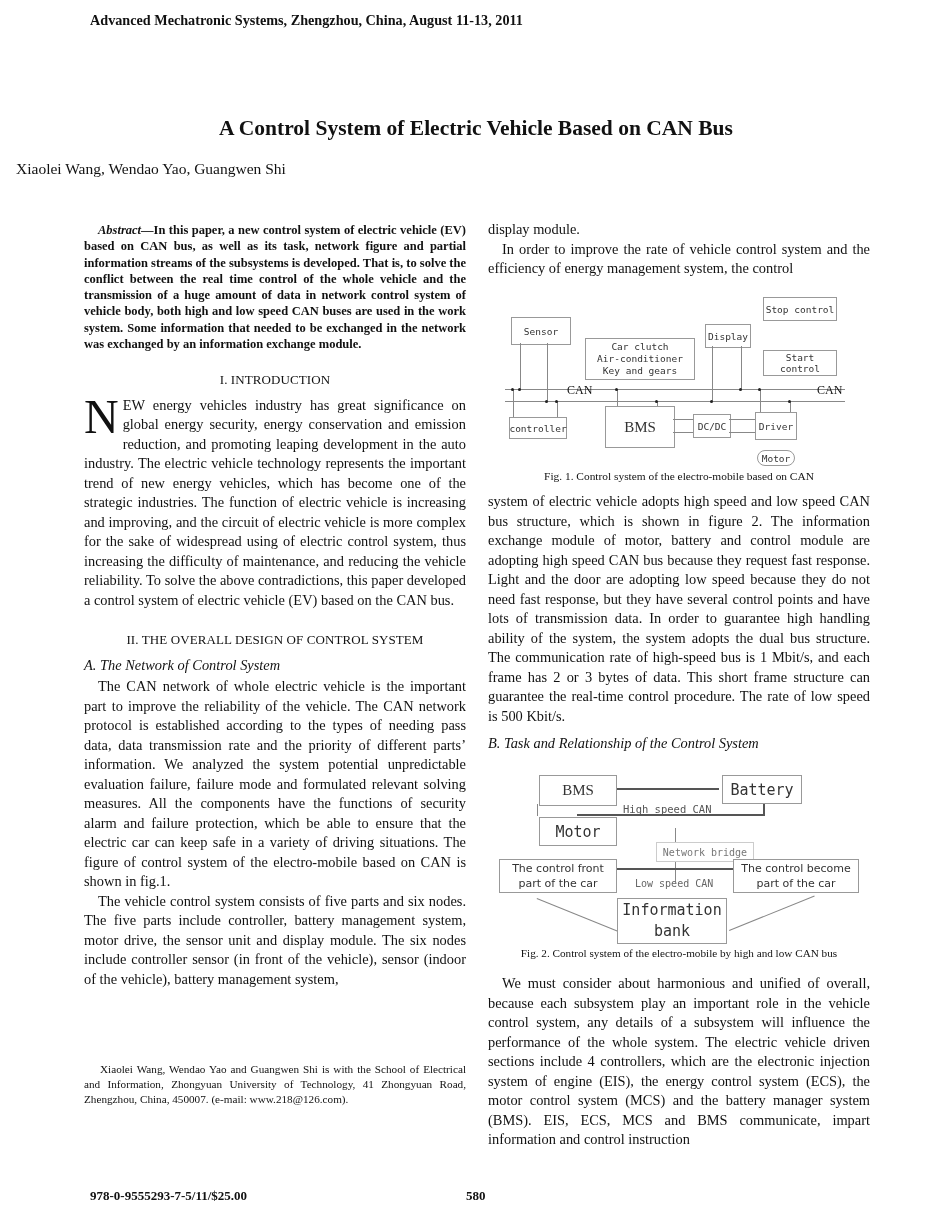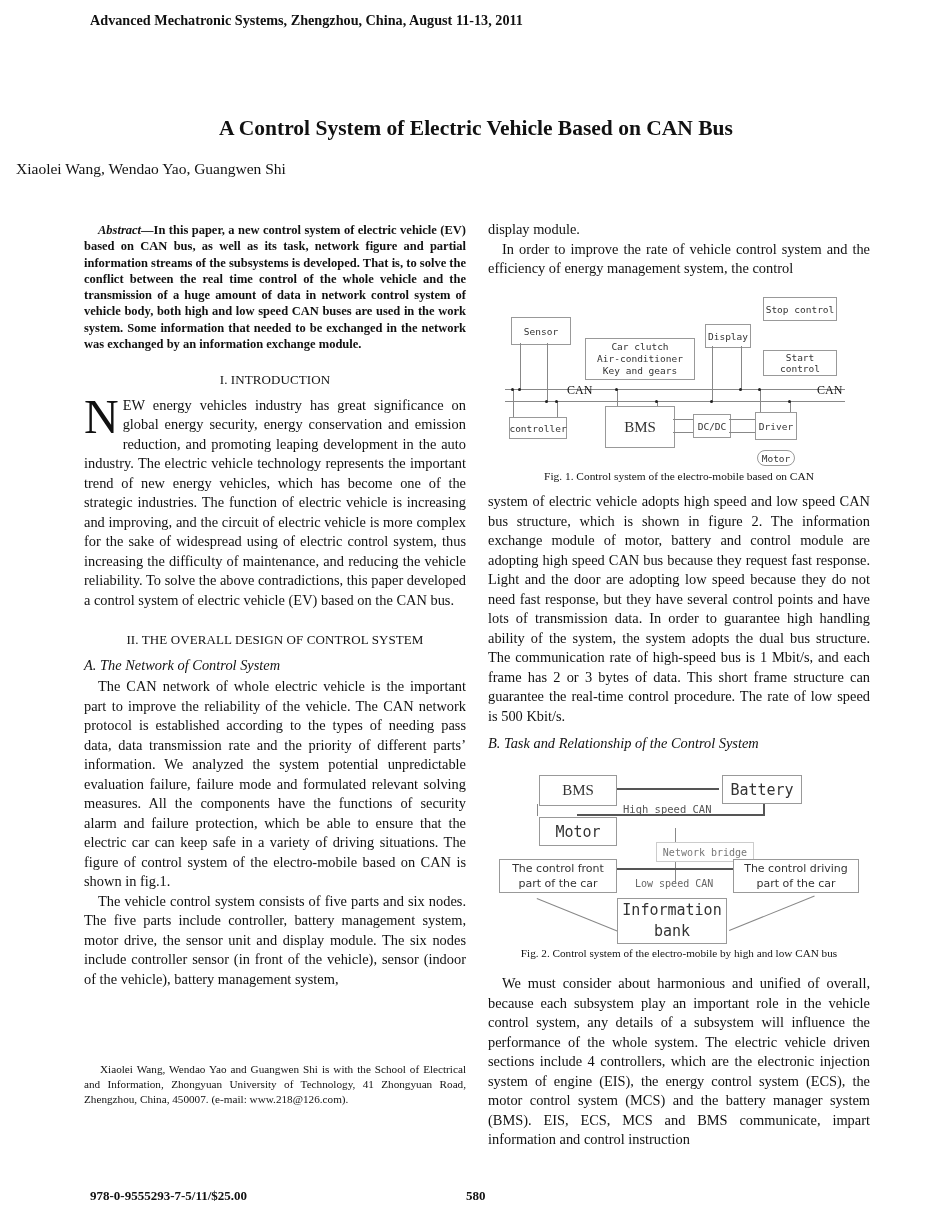--- a/index.html
+++ b/index.html
@@ -115,21 +115,21 @@
   <div class="line" style="left:178px; top:56px; width:1px; height:54px;"></div>
   <div class="line" style="left:118px; top:96px; width:120px; height:2px; background:#555;"></div>
   <div class="line" style="left:40px; top:126px; width:90px; height:1px; transform:rotate(22deg); transform-origin:left top;"></div>
   <div class="line" style="left:232px; top:158px; width:92px; height:1px; transform:rotate(-22deg); transform-origin:left top;"></div>
   <div class="box" style="left:42px; top:3px; width:76px; height:29px; font-family:'Liberation Serif',serif; font-size:15px;">BMS</div>
   <div class="box" style="left:225px; top:3px; width:78px; height:27px; font-size:15px;">Battery</div>
   <div style="position:absolute; left:126px; top:31px; font-size:10.5px; color:#555;">High speed CAN</div>
   <div class="box" style="left:42px; top:45px; width:76px; height:27px; font-size:15px;">Motor</div>
   <div class="box" style="left:128px; top:70px; width:96px; height:18px; font-size:10px; color:#777; border-color:#ccc;margin-left:31px;">Network bridge</div>
   <div class="box" style="left:2px; top:87px; width:116px; height:32px; font-family:'DejaVu Sans',sans-serif; font-size:11px; line-height:15px;">The control front part of the car</div>
-  <div class="box" style="left:236px; top:87px; width:124px; height:32px; font-family:'DejaVu Sans',sans-serif; font-size:11px; line-height:15px;">The control driving part of the car</div>
+  <div class="box" style="left:236px; top:87px; width:124px; height:32px; font-family:'DejaVu Sans',sans-serif; font-size:11px; line-height:15px;">The control become part of the car</div>
   <div style="position:absolute; left:138px; top:106px; font-size:10px; color:#666;">Low speed CAN</div>
   <div class="box" style="left:120px; top:126px; width:108px; height:44px; font-size:15px; line-height:21px;">Information bank</div>
 </div>
 <div class="caption" style="position:absolute; left:488px; top:947px; width:382px; font-size:11.2px;">Fig. 2. Control system of the electro-mobile by high and low CAN bus</div>
 
 <div class="col" style="left:488px; top:974px;">
   <p>We must consider about harmonious and unified of overall, because each subsystem play an important role in the vehicle control system, any details of a subsystem will influence the performance of the whole system. The electric vehicle driven sections include 4 controllers, which are the electronic injection system of engine (EIS), the energy control system (ECS), the motor control system (MCS) and the battery manager system (BMS). EIS, ECS, MCS and BMS communicate, impart information and control instruction</p>
 </div>
 
 <div class="bottom" style="left:90px;">978-0-9555293-7-5/11/$25.00</div>

